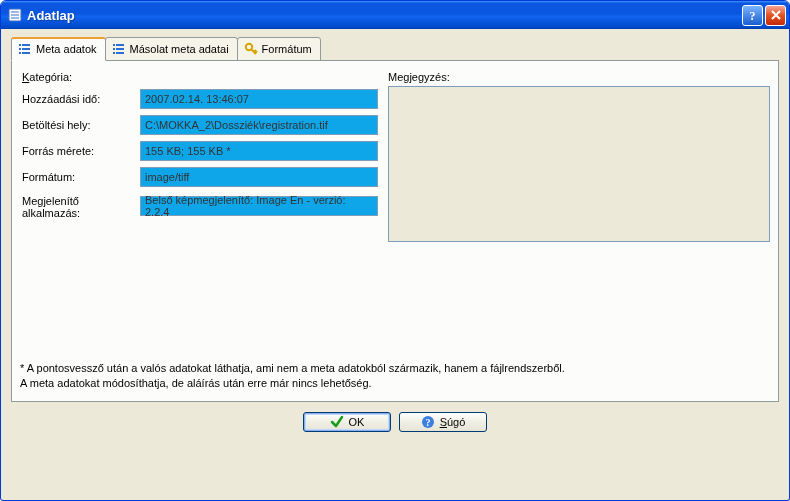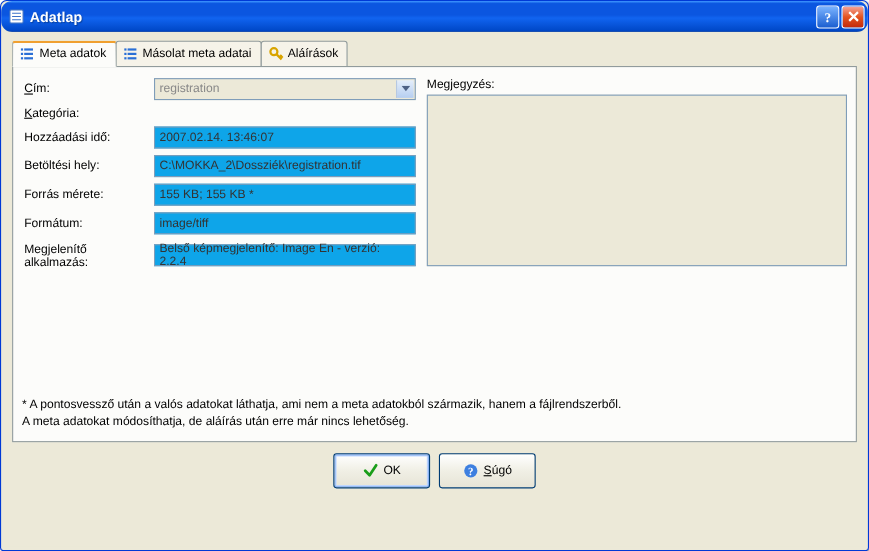--- a/index.html
+++ b/index.html
@@ -1,18 +1,18 @@
 <!DOCTYPE html>
 <html><head>
 <meta charset="utf-8">
 <style>
 * { box-sizing: border-box; margin: 0; padding: 0; }
 body { font-family: Tahoma, Arial, sans-serif; font-size: 11px; background: #fff; }
 .window { width: 790px; height: 501px; border: 1px solid #0039d6; border-radius: 6px 6px 3px 3px; overflow: hidden; background: #ece9d8; box-shadow: 2px 2px 3px rgba(0,0,0,0.3); position: relative; }
-.titlebar { height: 28px; background: linear-gradient(to bottom, #3d95ff 0%, #0b56e0 8%, #0b56e0 45%, #1164f0 55%, #0048c8 95%, #003aa5 100%); display: flex; align-items: center; padding: 0 3px 0 6px; color: #fff; font-weight: bold; font-size: 13px; border-radius: 10px; }
+.titlebar { height: 28px; background: linear-gradient(to bottom, #3d95ff 0%, #0b56e0 8%, #0b56e0 45%, #1164f0 55%, #0048c8 95%, #003aa5 100%); display: flex; align-items: center; padding: 0 3px 0 6px; color: #fff; font-weight: bold; font-size: 13px; }
 .titlebar-icon { width: 16px; height: 16px; margin-right: 4px; display: inline-flex; align-items: center; justify-content: center; }
 .titlebar-title { flex: 1; text-shadow: 1px 1px 1px rgba(0,0,0,0.3); }
 .titlebar-btns { display: flex; gap: 2px; }
 .tbtn { width: 21px; height: 21px; border-radius: 3px; border: 1px solid #fff; display: flex; align-items: center; justify-content: center; color: #fff; font-weight: bold; font-size: 13px; cursor: pointer; }
 .tbtn-help { background: linear-gradient(to bottom, #7ab3ff, #1a5ed0); }
 .tbtn-close { background: linear-gradient(to bottom, #f5a397, #e3531f 50%, #c2290c); }
 .content { position: absolute; top: 28px; left: 3px; right: 3px; bottom: 3px; background: #ece9d8; }
 .tabs { display: flex; position: relative; top: 1px; margin-left: 7px; margin-top: 7px; }
 .tab { display: flex; align-items: center; gap: 4px; padding: 3px 8px 4px 6px; border: 1px solid #919b9c; background: #f6f3e9; border-top-left-radius: 3px; border-top-right-radius: 3px; margin-right: -1px; cursor: pointer; position: relative; }
 .tab.active { background: #fcfcfa; border-bottom: 1px solid #fcfcfa; z-index: 2; border-top: 2px solid #f0a030; padding-top: 3px; }
@@ -26,21 +26,21 @@
 .underl { text-decoration: underline; text-decoration-style: solid; }
 .field { flex: 1; height: 20px; border: 1px solid #7f9db9; background: #ece9d8; padding: 2px 4px; display: flex; align-items: center; color: #333; position: relative; }
 .field.combo { color: #888; padding-right: 18px; }
 .field.ro { background: #0ea5e9; }
 .combo-btn { position: absolute; right: 1px; top: 1px; bottom: 1px; width: 16px; background: linear-gradient(to bottom, #e4eefb, #b6cef0); border-left: 1px solid #b6c8e2; display: flex; align-items: center; justify-content: center; }
 .right-col { flex: 1; display: flex; flex-direction: column; }
 .noteslbl { margin-bottom: 3px; }
 .notesbox { flex: 0 0 156px; border: 1px solid #7f9db9; background: #ece9d8; }
 .notes { position: absolute; left: 8px; right: 8px; bottom: 10px; line-height: 15px; }
 .btnbar { display: flex; justify-content: center; gap: 8px; padding: 10px 0 0 0; }
-.btn { min-width: 88px; height: 32px; border: 1px solid #003c74; border-radius: 3px; background: linear-gradient(to bottom, #fff, #f0efe5 50%, #e7e4d6); display: inline-flex; align-items: center; justify-content: center; gap: 5px; padding: 0 6px; cursor: pointer; font-family: inherit; font-size: 11px; }
+.btn { min-width: 88px; height: 20px; border: 1px solid #003c74; border-radius: 3px; background: linear-gradient(to bottom, #fff, #f0efe5 50%, #e7e4d6); display: inline-flex; align-items: center; justify-content: center; gap: 5px; padding: 0 6px; cursor: pointer; font-family: inherit; font-size: 11px; }
 .btn.default { box-shadow: inset 0 0 0 1px #88b0f0, inset 0 0 0 2px #c0d8ff; }
 .btn-icon { width: 14px; height: 14px; display: inline-flex; align-items: center; justify-content: center; }
 </style>
 </head>
 <body>
 
 <div class="window">
   <div class="titlebar">
     <span class="titlebar-icon">
       <svg width="16" height="16" viewBox="0 0 16 16">
@@ -93,39 +93,28 @@
         </span>
         <span>Másolat meta adatai</span>
       </div>
       <div class="tab">
         <span class="tab-icon">
           <svg width="14" height="14" viewBox="0 0 14 14">
               <circle cx="5" cy="5" r="3.2" fill="none" stroke="#d9a400" stroke-width="2"></circle>
               <path d="M7 7 L12 12 M10 10 L12 8 M11 11 L13 9" stroke="#d9a400" stroke-width="2" fill="none"></path>
             </svg>
         </span>
-        <span>Aláírások</span>
+        <span>Formátum</span>
       </div>
     </div>
 
     <div class="tabpanel">
       <div class="form-area">
         <div class="left-col">
 
-          <div class="row">
-            <div class="lbl"><span class="underl">C</span>ím:</div>
-            <div class="field combo">
-              <span>registration</span>
-              <div class="combo-btn">
-                <svg width="8" height="6" viewBox="0 0 8 6">
-                    <path d="M0 0 L8 0 L4 5 Z" fill="#4d6185"></path>
-                  </svg>
-              </div>
-            </div>
-          </div>
 
           <div class="row">
             <div class="lbl"><span class="underl">K</span>ategória:</div>
           </div>
 
           <div class="row">
             <div class="lbl">Hozzáadási idő:</div>
             <div class="field ro">
               <span>2007.02.14. 13:46:07</span>
             </div>

